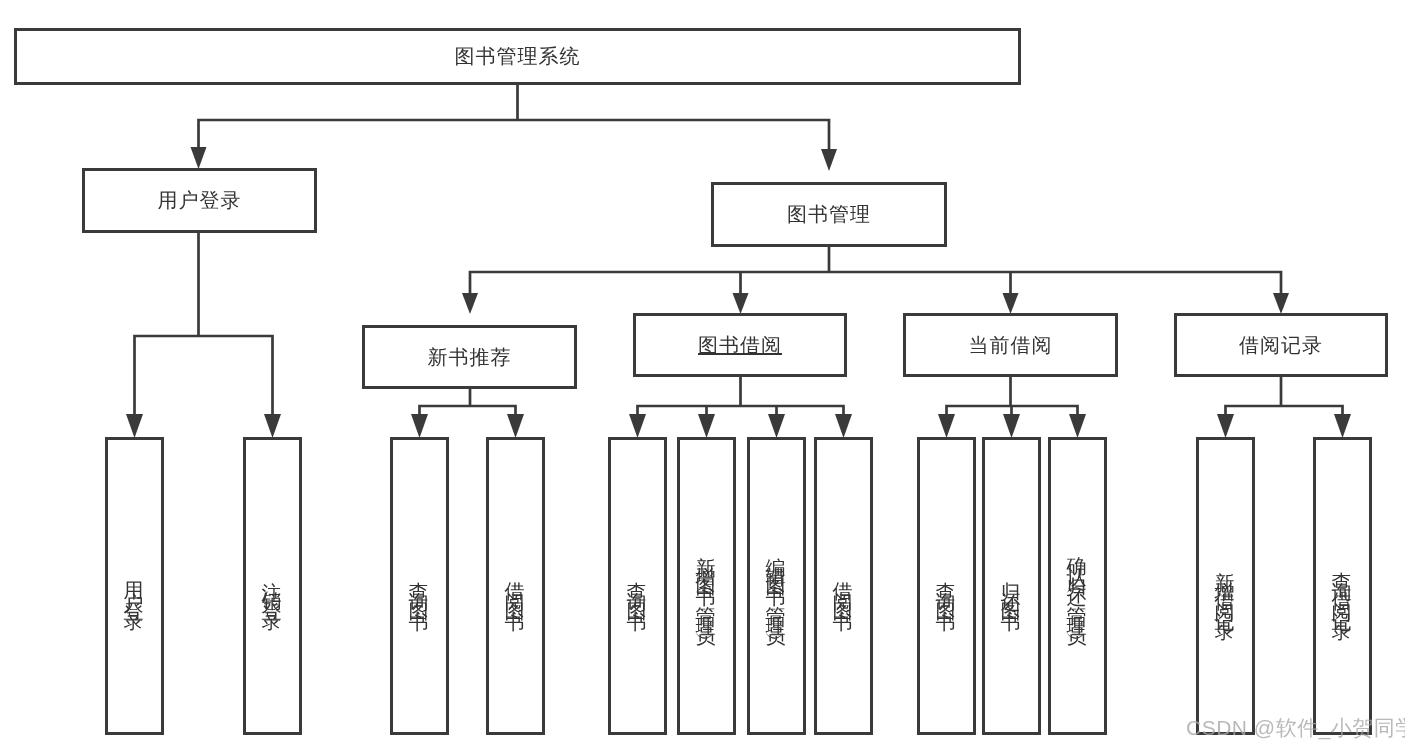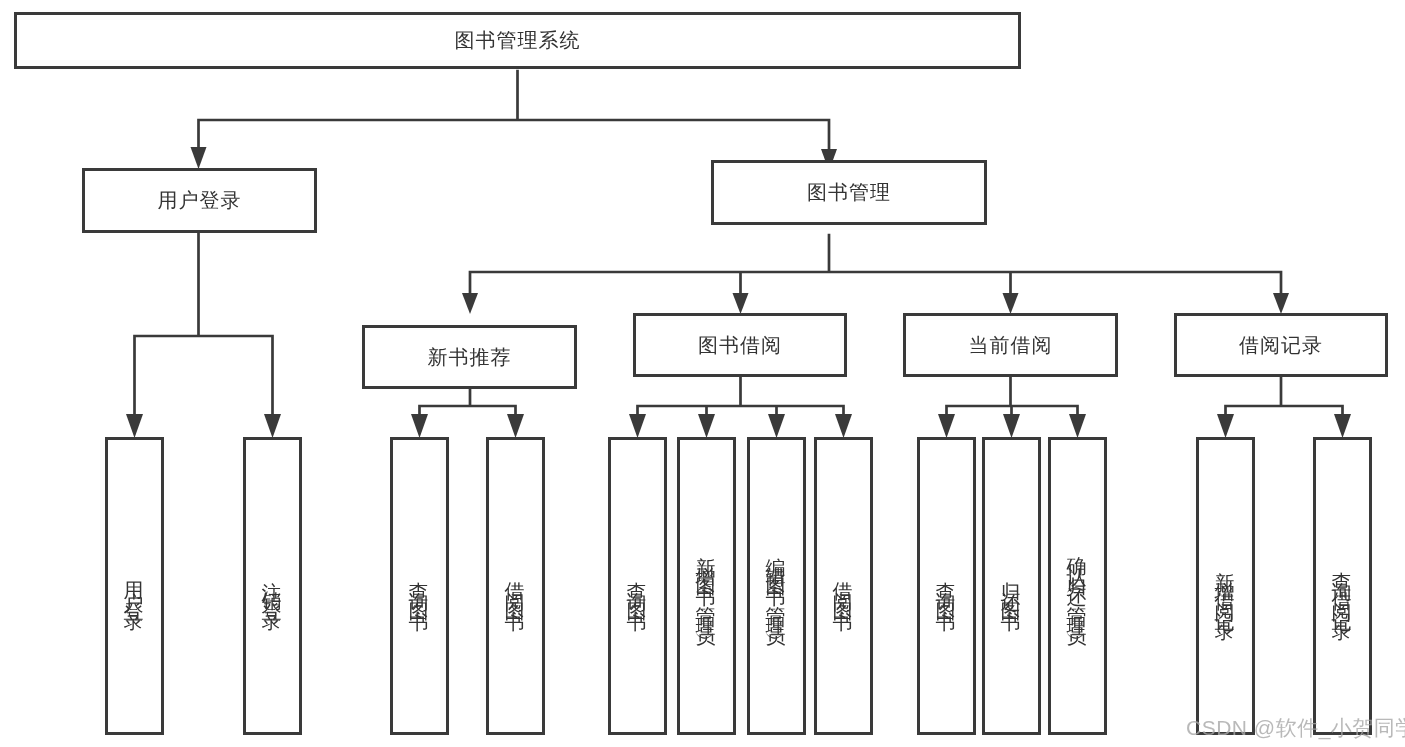--- a/index.html
+++ b/index.html
@@ -33,21 +33,21 @@
     border: 3px solid #3a3a3a;
     display: flex;
     align-items: center;
     justify-content: center;
     color: #333333;
   }
   .box .lbl {
     letter-spacing: 1px;
     white-space: nowrap;
   }
-  .root-box   { left: 14px;  top: 12px;  width: 1007px; height: 57px; font-size: 20px; }
+  .root-box   { left: 14px;  top: 28px;  width: 1007px; height: 57px; font-size: 20px; }
   .l2-box     { width: 235px; height: 65px; font-size: 20px; }
   .l3-box     { width: 215px; height: 64px; font-size: 20px; }
   .leaf       { top: 437px; width: 59px; height: 298px; font-size: 20px; }
   .leaf .lbl {
     writing-mode: vertical-rl;
     text-orientation: mixed;
     letter-spacing: 0.5em;
     white-space: nowrap;
   }
   .watermark {
@@ -113,28 +113,28 @@
     </g>
   </svg>
 
   <div class="box root-box">
     <span class="lbl">图书管理系统</span>
   </div>
 
   <div class="box l2-box" style="left:82px; top:168px;">
     <span class="lbl">用户登录</span>
   </div>
-  <div class="box l2-box" style="left:711px; top:160px; width:276px;">
+  <div class="box l2-box" style="left:711px; top:182px; width:236px;">
     <span class="lbl">图书管理</span>
   </div>
 
   <div class="box l3-box" style="left:362px; top:325px;">
     <span class="lbl">新书推荐</span>
   </div>
-  <div class="box l3-box" style="left:633px; top:313px; width:214px;">
+  <div class="box l3-box" style="left:633px; top:313px; width:214px;text-decoration:underline;">
     <span class="lbl">图书借阅</span>
   </div>
   <div class="box l3-box" style="left:1174px; top:313px; width:214px;">
     <span class="lbl">借阅记录</span>
   </div>
   <div class="box l3-box" style="left:903px; top:313px;">
     <span class="lbl">当前借阅</span>
   </div>
 
   <div class="box leaf" style="left:105px;">

